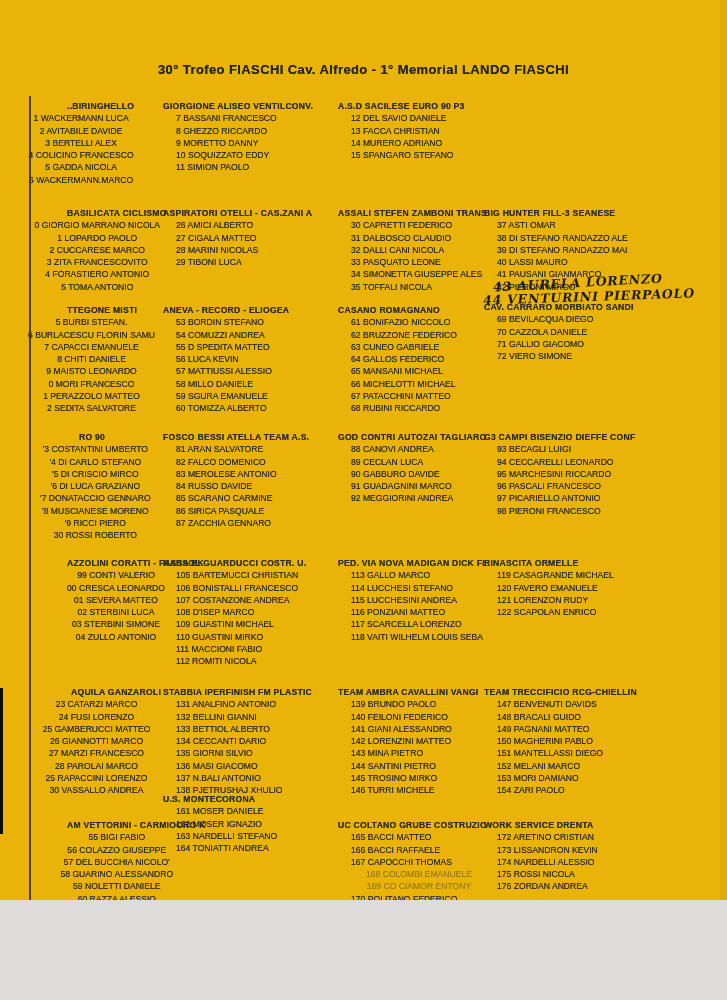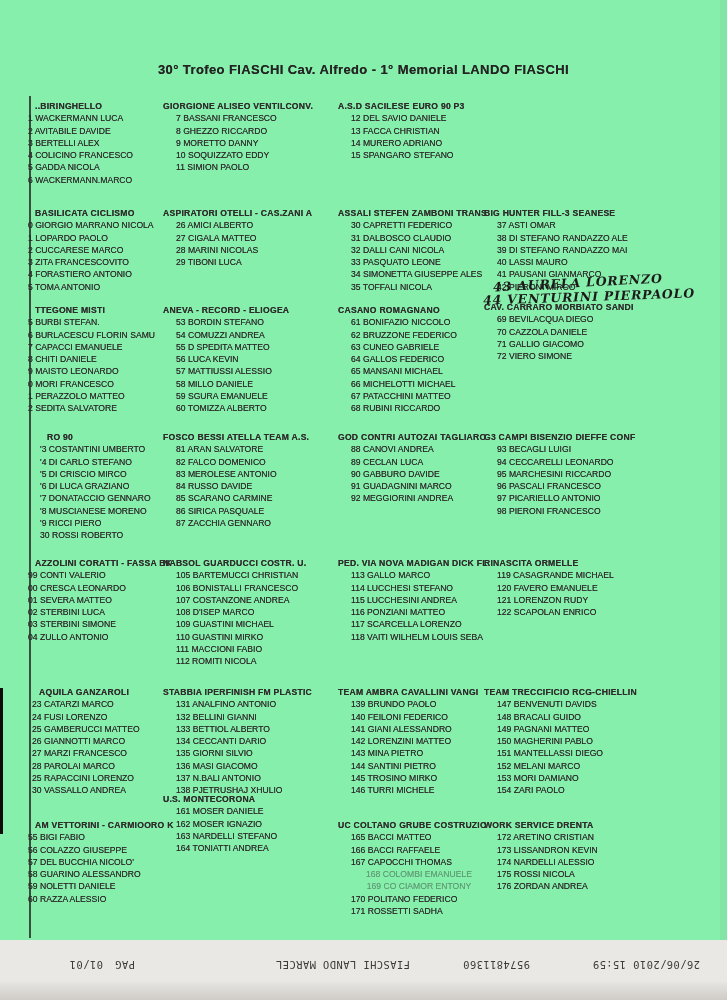--- a/index.html
+++ b/index.html
@@ -1,26 +1,26 @@
 <!DOCTYPE html>
 <html><head>
 <meta charset="utf-8">
 <style>
   html,body{margin:0;padding:0;background:#dddcda;}
-  .page{position:relative;width:727px;height:1000px;background:#86efac;overflow:hidden;
+  .page{position:relative;width:727px;height:900px;background:#eab308;overflow:hidden;
         font-family:"Liberation Sans",sans-serif;color:#2e2d2b;}
   .title{position:absolute;left:0;top:62px;width:100%;text-align:center;
          font-size:13px;font-weight:700;letter-spacing:.4px;color:#242322;
          text-shadow:0 0 .5px rgba(30,30,30,.7);}
   .block{position:absolute;font-size:8.6px;line-height:12.3px;white-space:nowrap;
          text-shadow:0 0 .45px rgba(45,45,45,.8);}
   .team{font-weight:700;letter-spacing:.25px;}
   .rider{padding-left:13px;}
-  .col1 .rider{padding-left:0;}
-  .col1 .team{padding-left:7px;}
+  .col1 .rider{padding-left:0;text-align:center;}
+  .col1 .team{padding-left:7px;margin-left:32px;}
   .rider.faded{opacity:.42;filter:blur(.3px);text-align:center;}
   .scanline-v{position:absolute;left:29px;top:96px;width:1.5px;height:842px;
               background:#26241f;opacity:.8;}
   .edge-bar{position:absolute;left:0;top:688px;width:3px;height:146px;background:#0d0c0a;}
   .scan-right{position:absolute;right:0;top:0;width:7px;height:100%;background:rgba(60,55,50,.05);}
   .scan-bottom{position:absolute;left:0;top:940px;width:727px;height:60px;background:#eae8e4;}
   .bottom-edge{position:absolute;left:0;top:982px;width:727px;height:18px;
                background:linear-gradient(180deg,#e7e5e1,#cfccc8);}
   .handwriting{position:absolute;font-family:"DejaVu Serif",serif;font-style:italic;
                font-weight:700;font-size:12.5px;letter-spacing:.8px;color:#1c1b1a;

